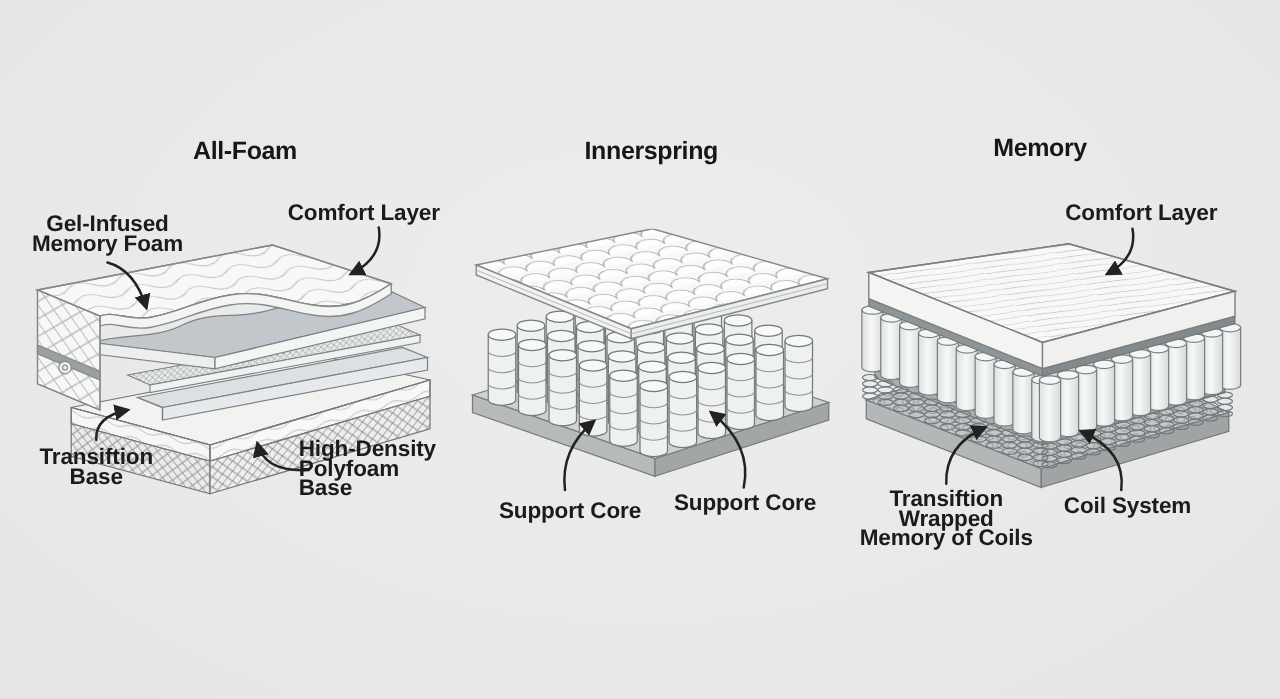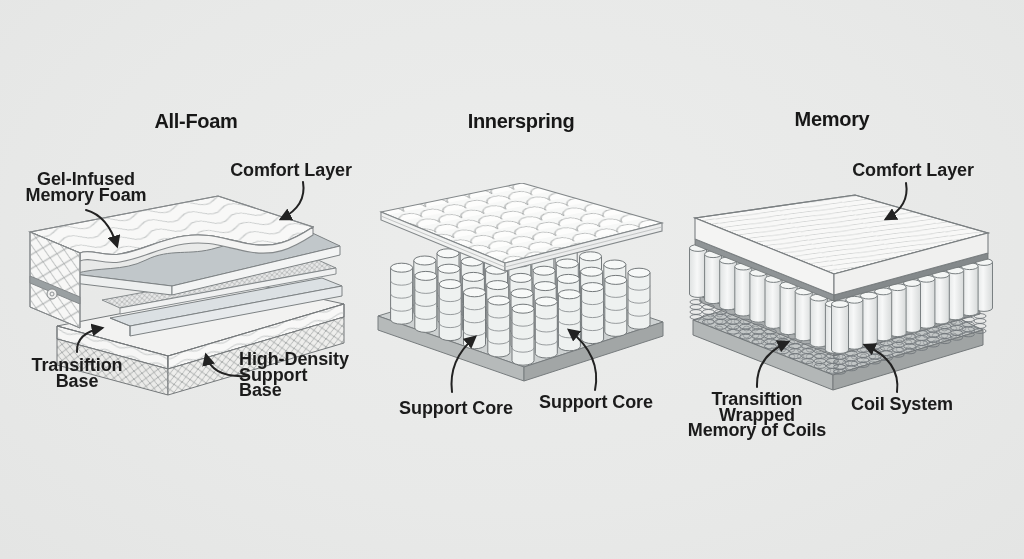--- a/index.html
+++ b/index.html
@@ -298,21 +298,21 @@
   </div>
   <div class="lbl" style="left:291px;top:163px">
     <div>Comfort Layer</div>
   </div>
   <div class="lbl" style="left:77px;top:358px">
     <div>Transiftion</div>
     <div>Base</div>
   </div>
   <div class="lbl align-left" style="left:239px;top:352px">
     <div>High-Density</div>
-    <div>Support</div>
+    <div>Polyfoam</div>
     <div>Base</div>
   </div>
   <div class="lbl" style="left:456px;top:401px">
     <div>Support Core</div>
   </div>
   <div class="lbl" style="left:596px;top:395px">
     <div>Support Core</div>
   </div>
   <div class="lbl" style="left:913px;top:163px">
     <div>Comfort Layer</div>

